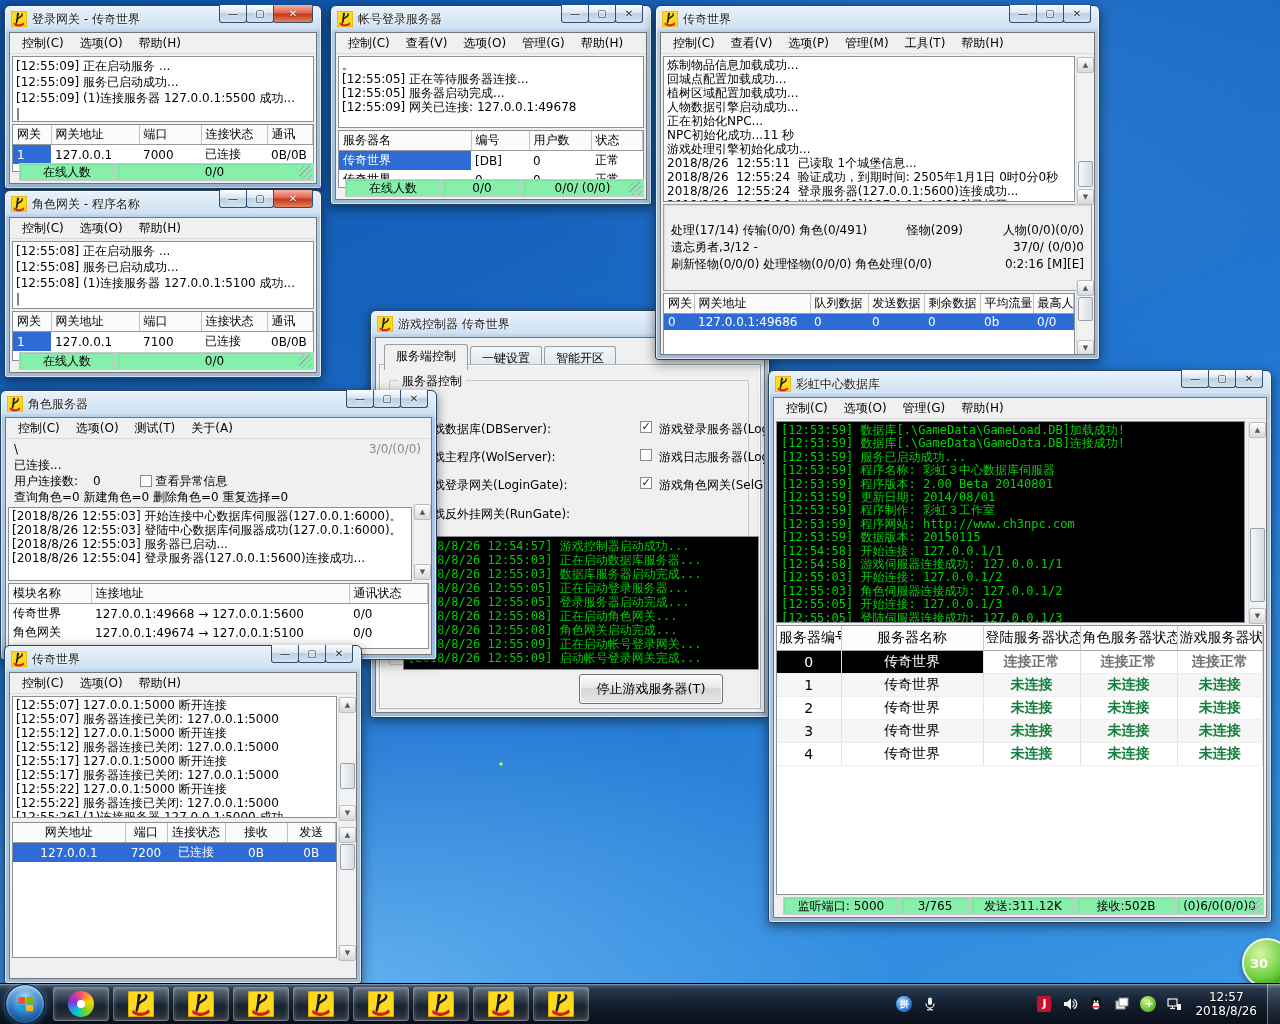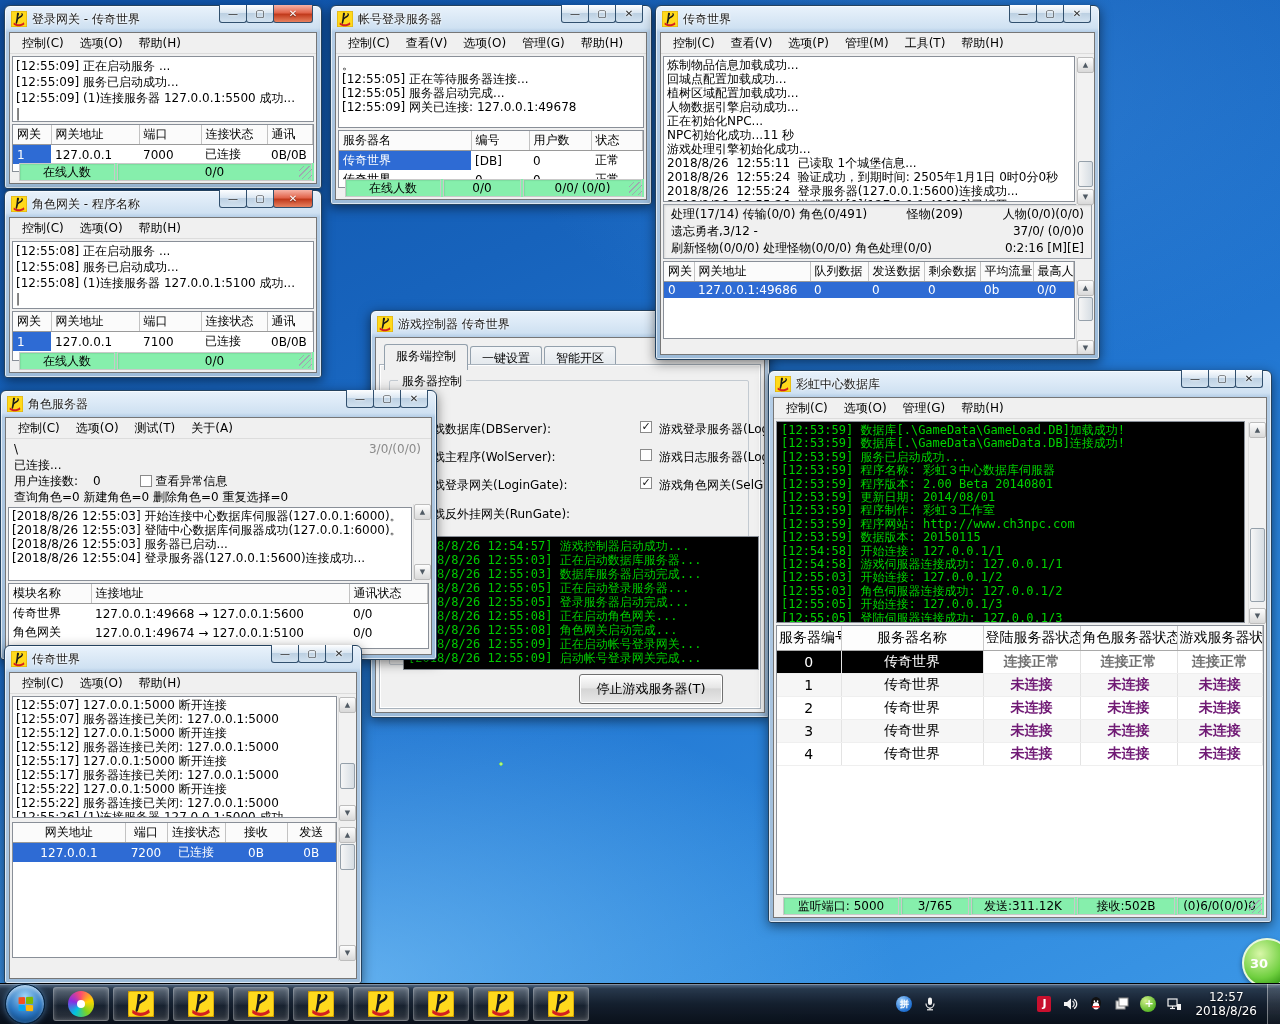--- a/index.html
+++ b/index.html
@@ -76,21 +76,21 @@
     display:flex;align-items:center;justify-content:center;font-size:13px;
     box-shadow:inset 0 0 0 1px #fff;}
   
   table.dbt{border-collapse:collapse;table-layout:fixed;width:100%;font-size:14px;text-align:center;}
   table.dbt th{font-weight:normal;background:#fdfdfd;border-right:1px solid #c9c9c9;
     border-bottom:1px solid #a9a9a9;padding:3px 2px;white-space:nowrap;overflow:hidden;}
   table.dbt td{border-right:1px solid #e3e3e3;border-bottom:1px solid #efefef;padding:2px 2px;
     height:17px;white-space:nowrap;overflow:hidden;}
   tr.dbsel td.idname{background:#000;color:#fff;}
   td.ok{color:#737373;font-weight:bold;}
-  td.bad{color:#701a75;font-weight:bold;}
+  td.bad{color:#15803d;font-weight:bold;}
   tr.alt td{background:#f6f6f6;}
   
   .taskbar{position:absolute;left:0;right:0;bottom:0;height:40px;z-index:50;display:flex;align-items:center;
     background:linear-gradient(180deg,rgba(90,110,135,.95) 0%,rgba(38,52,70,.96) 12%,rgba(18,27,40,.97) 50%,rgba(8,13,22,.98) 100%);
     border-top:1px solid rgba(0,0,0,.8);box-shadow:inset 0 1px 0 rgba(255,255,255,.25);}
   .orb{width:38px;height:38px;border-radius:50%;margin:0 6px 0 5px;position:relative;flex:0 0 auto;
     background:radial-gradient(circle at 50% 30%,#9fd4f7,#2a75c0 55%,#0c3f76 85%);
     border:1px solid #05233f;box-shadow:inset 0 2px 4px rgba(255,255,255,.7),0 0 6px rgba(120,190,255,.5);
     display:flex;align-items:center;justify-content:center;}
   .flag{width:15px;height:14px;display:grid;grid-template-columns:1fr 1fr;grid-template-rows:1fr 1fr;
@@ -108,21 +108,21 @@
   .trayico{width:18px;height:18px;margin:0 4px;display:flex;align-items:center;justify-content:center;flex:0 0 auto;}
   .clock{color:#fff;text-align:center;line-height:14px;font-size:12px;margin:0 10px 0 8px;
     text-shadow:0 1px 2px rgba(0,0,0,.8);white-space:nowrap;}
   .showdesk{width:12px;height:40px;border-left:1px solid rgba(255,255,255,.4);
     background:linear-gradient(rgba(255,255,255,.15),rgba(255,255,255,.03));flex:0 0 auto;}
   .ball30{position:absolute;right:-12px;top:938px;width:50px;height:50px;border-radius:50%;z-index:40;
     background:radial-gradient(circle at 35% 30%,#d8f7a8,#6fcf3f 55%,#2f9410 85%);
     border:2px solid #e8f7dc;box-shadow:0 2px 5px rgba(0,0,0,.4);
     display:flex;align-items:center;color:#fff;font-weight:bold;font-size:13px;padding-left:6px;box-sizing:border-box;}
   .statpanel{background:#f0f0f0;border:1px solid #9aa0a8;box-shadow:inset 1px 1px 2px rgba(0,0,0,.1);
-    margin:2px;padding:1px 7px;line-height:17px;}
+    margin:2px;padding:17px 7px;line-height:17px;}
   .srow{display:flex;justify-content:space-between;white-space:nowrap;}
   .infopanel{padding:2px 8px;line-height:16px;position:relative;}
 </style>
 </head>
 <body>
 
 <div class="desktop">
   <div class="sparkle" style="left:499px;top:762px"></div>
   <div class="sparkle" style="left:571px;top:699px"></div>
 </div>

